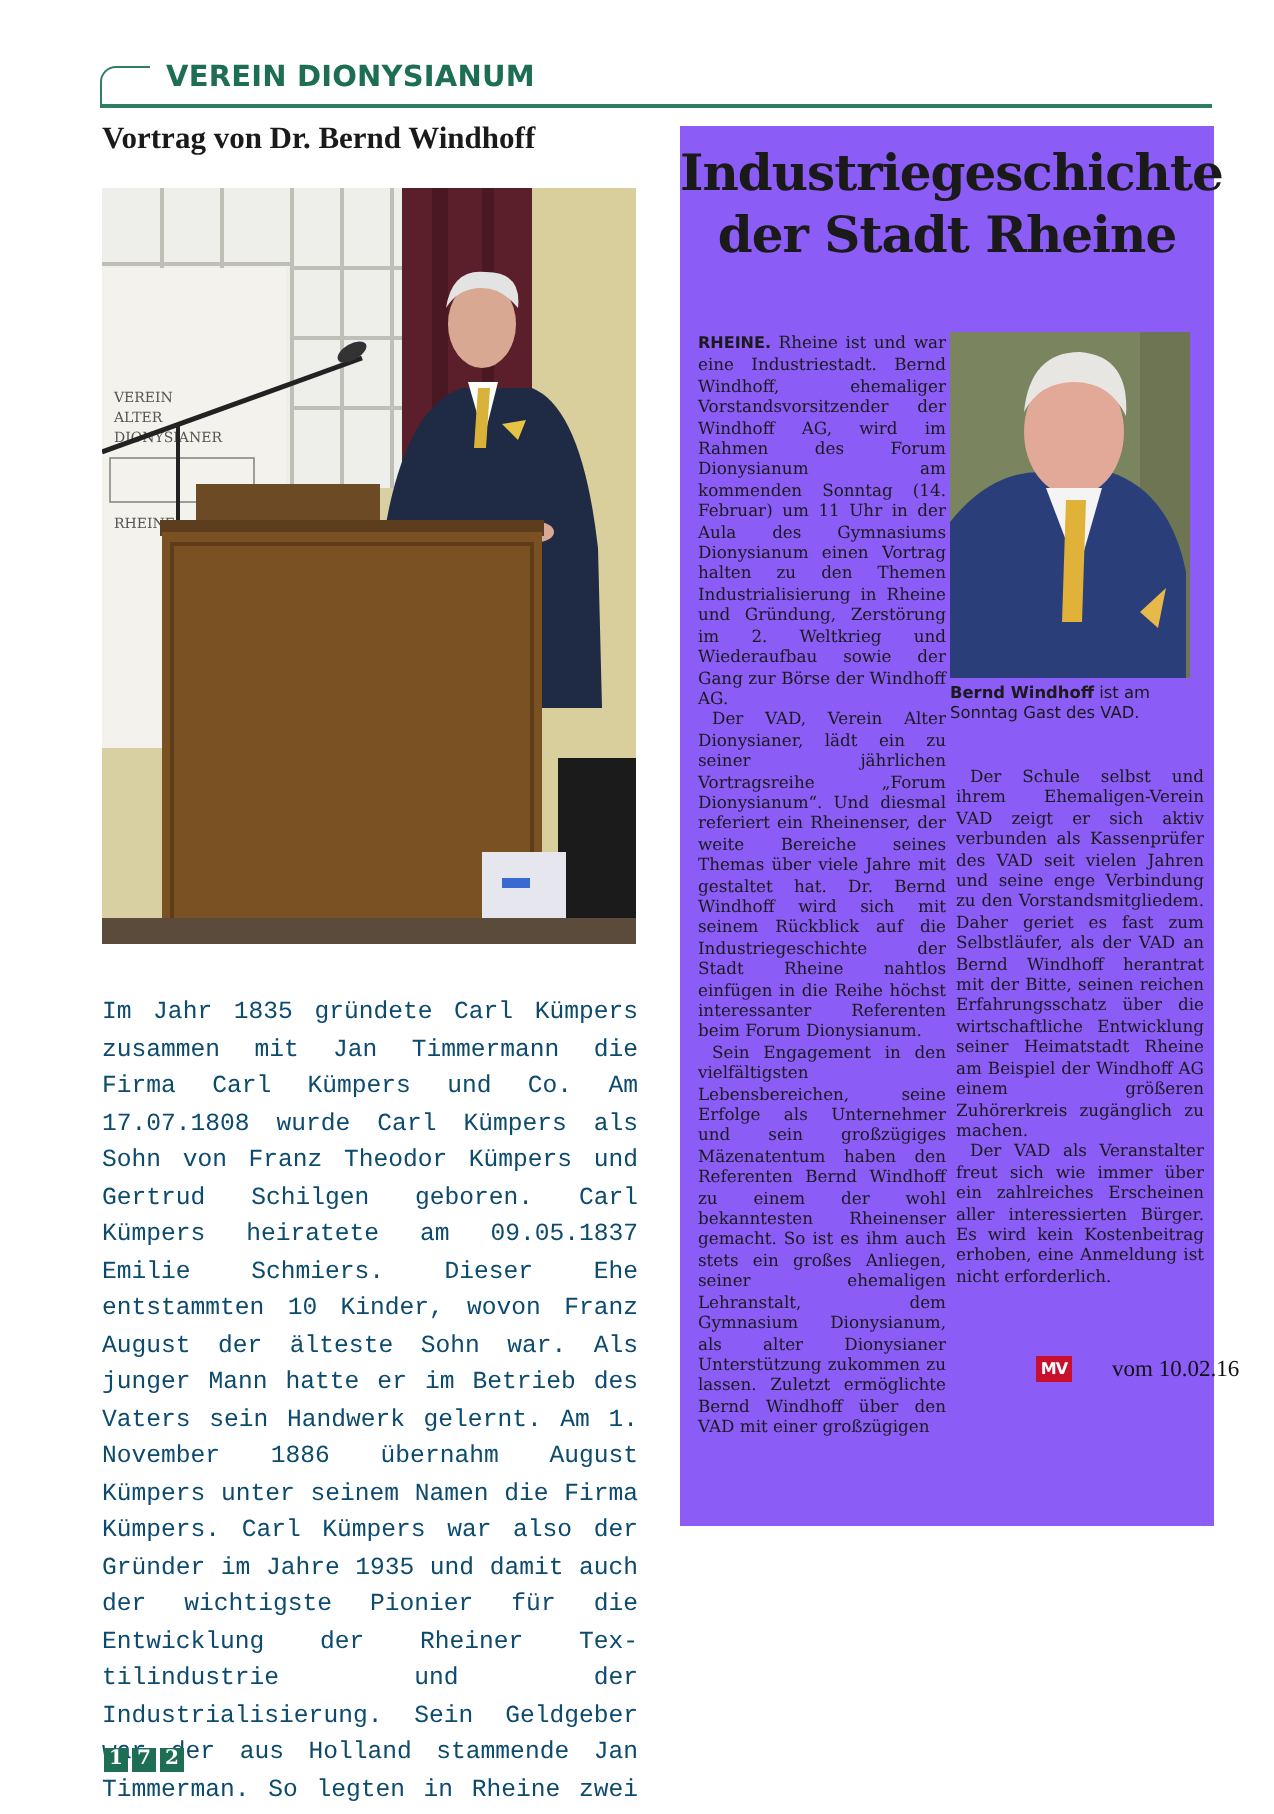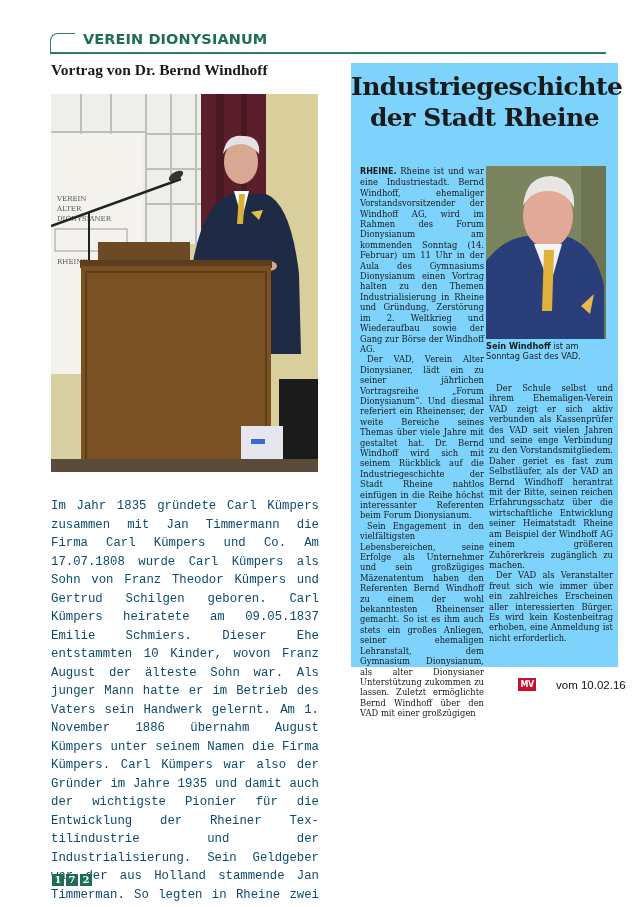--- a/index.html
+++ b/index.html
@@ -18,37 +18,37 @@
 
   
   .body-left { position: absolute; left: 51px; top: 497px; width: 268px; font-family: Liberation Mono, monospace; font-size: 12.3px; line-height: 18.5px; color: #0c4a6e; text-align: justify; hyphens: manual; }
   .body-left p { margin: 0; }
 
   
   .pagenum { position: absolute; left: 52px; top: 874px; display: flex; gap: 2px; }
   .pagenum span { display: inline-block; width: 12px; height: 12px; background: #1d6e54; color: #fff; font-family: "DejaVu Serif", serif; font-weight: bold; font-size: 10px; line-height: 12px; text-align: center; }
 
   
-  .clip { position: absolute; left: 351px; top: 63px; width: 267px; height: 604px; background: #7dd3fc; }
+  .clip { position: absolute; left: 340px; top: 63px; width: 267px; height: 700px; background: #8b5cf6; }
   .clip-h1 { position: absolute; left: 0; top: 8px; width: 267px; text-align: center; font-family: "DejaVu Serif", serif; font-weight: bold; font-size: 25px; line-height: 31px; color: #1a1a1a; letter-spacing: -0.5px; }
   .clip-sub { position: absolute; left: 0; top: 75px; width: 267px; text-align: center; font-family: "DejaVu Sans", sans-serif; font-size: 9.8px; color: #222; }
   .col { position: absolute; font-family: "DejaVu Serif", serif; font-size: 8.4px; line-height: 10.4px; color: #1a1a1a; text-align: justify; }
   .col p { margin: 0; text-indent: 0; }
   .col p.ind { text-indent: 7px; }
   .col1 { left: 9px; top: 103px; width: 124px; }
   .col2 { left: 138px; top: 320px; width: 124px; }
   .lead { font-family: "DejaVu Sans", sans-serif; font-weight: bold; font-size: 8px; }
   .photo-right { position: absolute; left: 135px; top: 103px; width: 120px; height: 173px; overflow: hidden; background: #76805a; }
   .caption { position: absolute; left: 135px; top: 278px; width: 126px; font-family: "DejaVu Sans", sans-serif; font-size: 8.2px; line-height: 10.2px; color: #1a1a1a; }
   .caption b { font-weight: bold; }
 
   
   .source { position: absolute; left: 518px; top: 678px; display: flex; align-items: center; gap: 20px; }
   .mv-logo { width: 18px; height: 13px; background: #c8102e; color: #fff; font-family: "DejaVu Sans", sans-serif; font-weight: bold; font-size: 8px; line-height: 13px; text-align: center; letter-spacing: -0.5px; }
-  .source-text { font-family: Liberation Sans, sans-serif; font-size: 11.5px; color: #111; }
+  .source-text { font-family: Liberation Serif, serif; font-size: 11.5px; color: #111; }
 </style>
 </head>
 <body>
 
 <div class="hdr">
   <div class="hdr-bracket"></div>
   <div class="hdr-title">VEREIN DIONYSIANUM</div>
 </div>
 <div class="hdr-rule"></div>
 <div class="subtitle">Vortrag von Dr. Bernd Windhoff</div>
@@ -134,21 +134,21 @@
       <rect width="120" height="173" fill="#7a845e"></rect>
       <rect x="95" y="0" width="25" height="173" fill="#6d7553"></rect>
       <path d="M0 173 L0 95 Q20 70 45 70 L80 70 Q110 80 118 120 L118 173 Z" fill="#2a3f7a"></path>
       <ellipse cx="62" cy="50" rx="25" ry="32" fill="#e2a898"></ellipse>
       <path d="M37 40 Q40 10 65 10 Q90 12 88 42 Q80 25 62 25 Q45 25 37 40 Z" fill="#e8e6e2"></path>
       <polygon points="48,78 76,78 64,120" fill="#f4f4f4"></polygon>
       <polygon points="58,84 68,84 66,145 56,145" fill="#e0b23a"></polygon>
       <polygon points="95,140 108,128 104,148" fill="#e6b94a"></polygon>
     </svg>
   </div>
-  <div class="caption"><b>Sein Windhoff</b><span> ist am Sonntag Gast des VAD.</span></div>
+  <div class="caption"><b>Bernd Windhoff</b><span> ist am Sonntag Gast des VAD.</span></div>
 
   <div class="col col2">
     <p class="ind">Der Schule selbst und ihrem Ehemaligen-Verein VAD zeigt er sich aktiv verbunden als Kassenprüfer des VAD seit vielen Jahren und seine enge Verbindung zu den Vorstandsmitgliedem. Daher geriet es fast zum Selbstläufer, als der VAD an Bernd Windhoff herantrat mit der Bitte, seinen reichen Erfahrungsschatz über die wirtschaftliche Entwicklung seiner Heimatstadt Rheine am Beispiel der Windhoff AG einem größeren Zuhörerkreis zugänglich zu machen.</p>
     <p class="ind">Der VAD als Veranstalter freut sich wie immer über ein zahlreiches Erscheinen aller interessierten Bürger. Es wird kein Kostenbeitrag erhoben, eine Anmeldung ist nicht erforderlich.</p>
   </div>
 </div>
 
 <div class="source">
   <div class="mv-logo">MV</div>
   <div class="source-text">vom 10.02.16</div>

